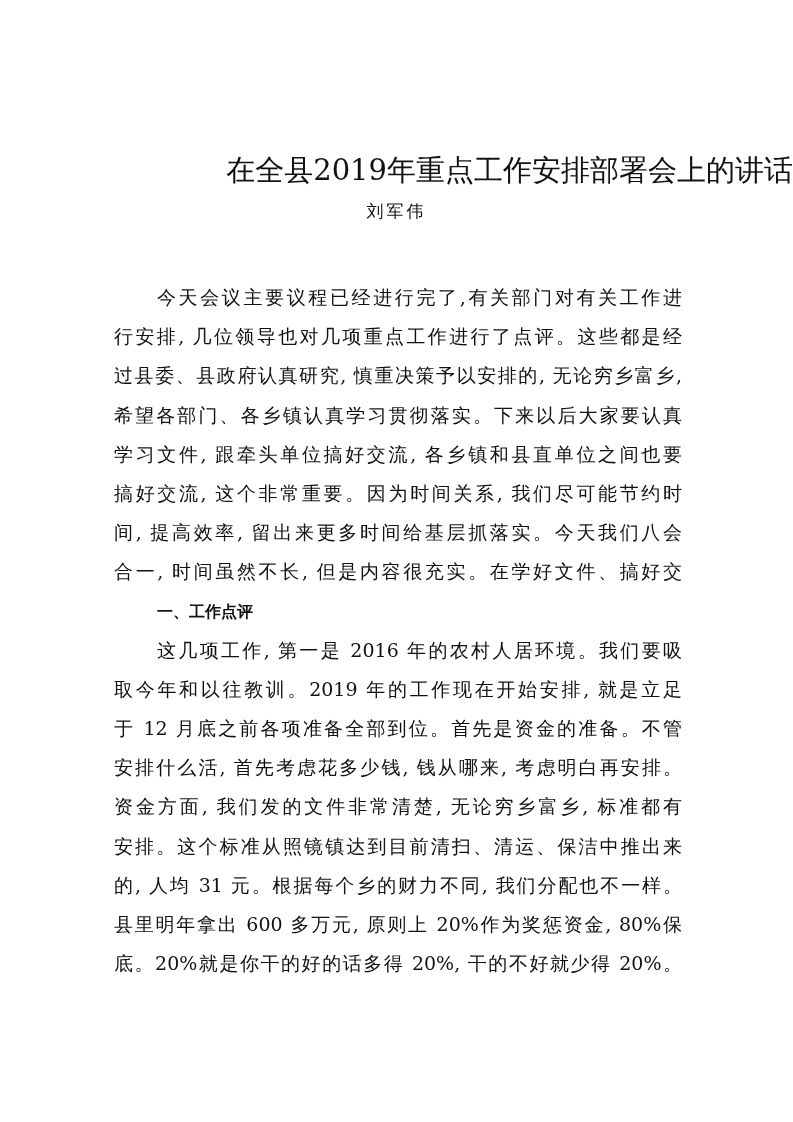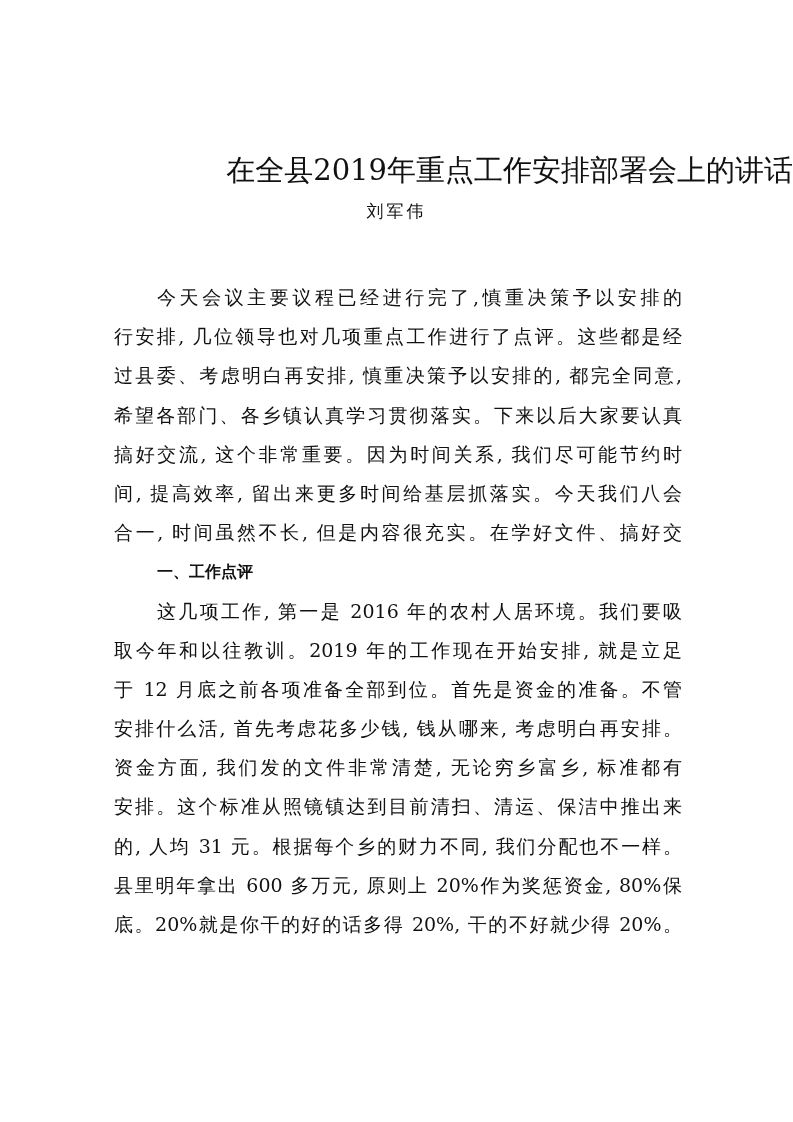--- a/index.html
+++ b/index.html
@@ -76,24 +76,25 @@
   </style>
 </head>
 <body>
 
 <div class="page">
   <h1 class="title">在全县2019年重点工作安排部署会上的讲话</h1>
   <p class="author">刘军伟</p>
 
   <div class="body-text">
     <div class="paragraph">
-      <span class="line indent">今天会议主要议程已经进行完了,慎重决策予以安排的</span>
+      <span class="line indent">今天会议主要议程已经进行完了,有关部门对有关工作进</span>
       <span class="line">行安排, 几位领导也对几项重点工作进行了点评。这些都是经</span>
-      <span class="line">过县委、考虑明白再安排, 慎重决策予以安排的, 都完全同意,</span>
+      <span class="line">过县委、县政府认真研究, 慎重决策予以安排的, 无论穷乡富乡,</span>
       <span class="line">希望各部门、各乡镇认真学习贯彻落实。下来以后大家要认真</span>
+      <span class="line">学习文件, 跟牵头单位搞好交流, 各乡镇和县直单位之间也要</span>
       <span class="line">搞好交流, 这个非常重要。因为时间关系, 我们尽可能节约时</span>
       <span class="line">间, 提高效率, 留出来更多时间给基层抓落实。今天我们八会</span>
       <span class="line">合一, 时间虽然不长, 但是内容很充实。在学好文件、搞好交</span>
     </div>
 
     <span class="line heading">一、工作点评</span>
 
     <div class="paragraph">
       <span class="line indent">这几项工作, 第一是 2016 年的农村人居环境。我们要吸</span>
       <span class="line">取今年和以往教训。2019 年的工作现在开始安排, 就是立足</span>

